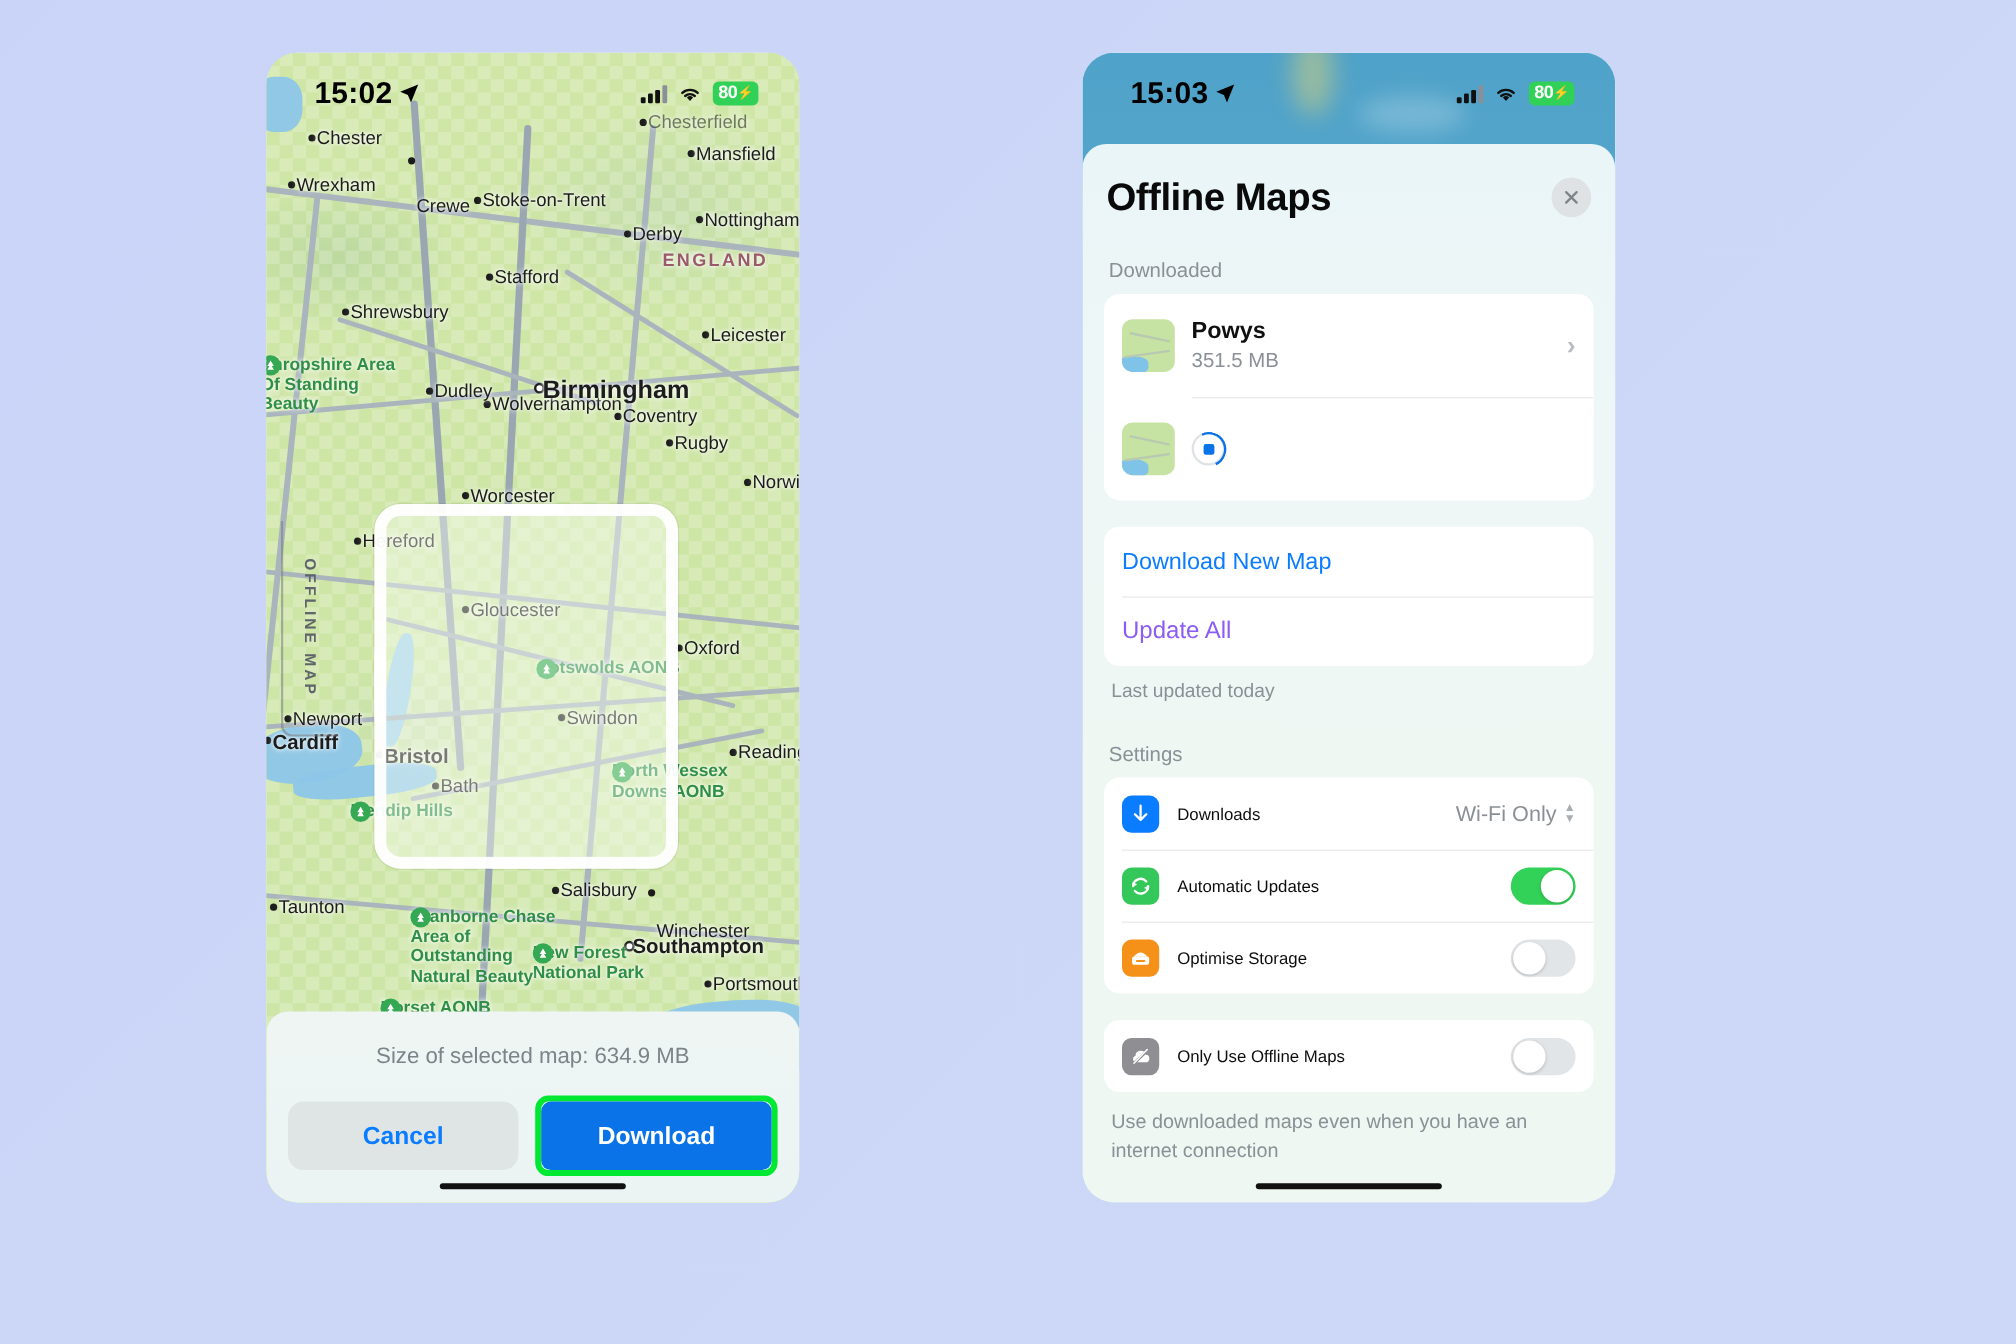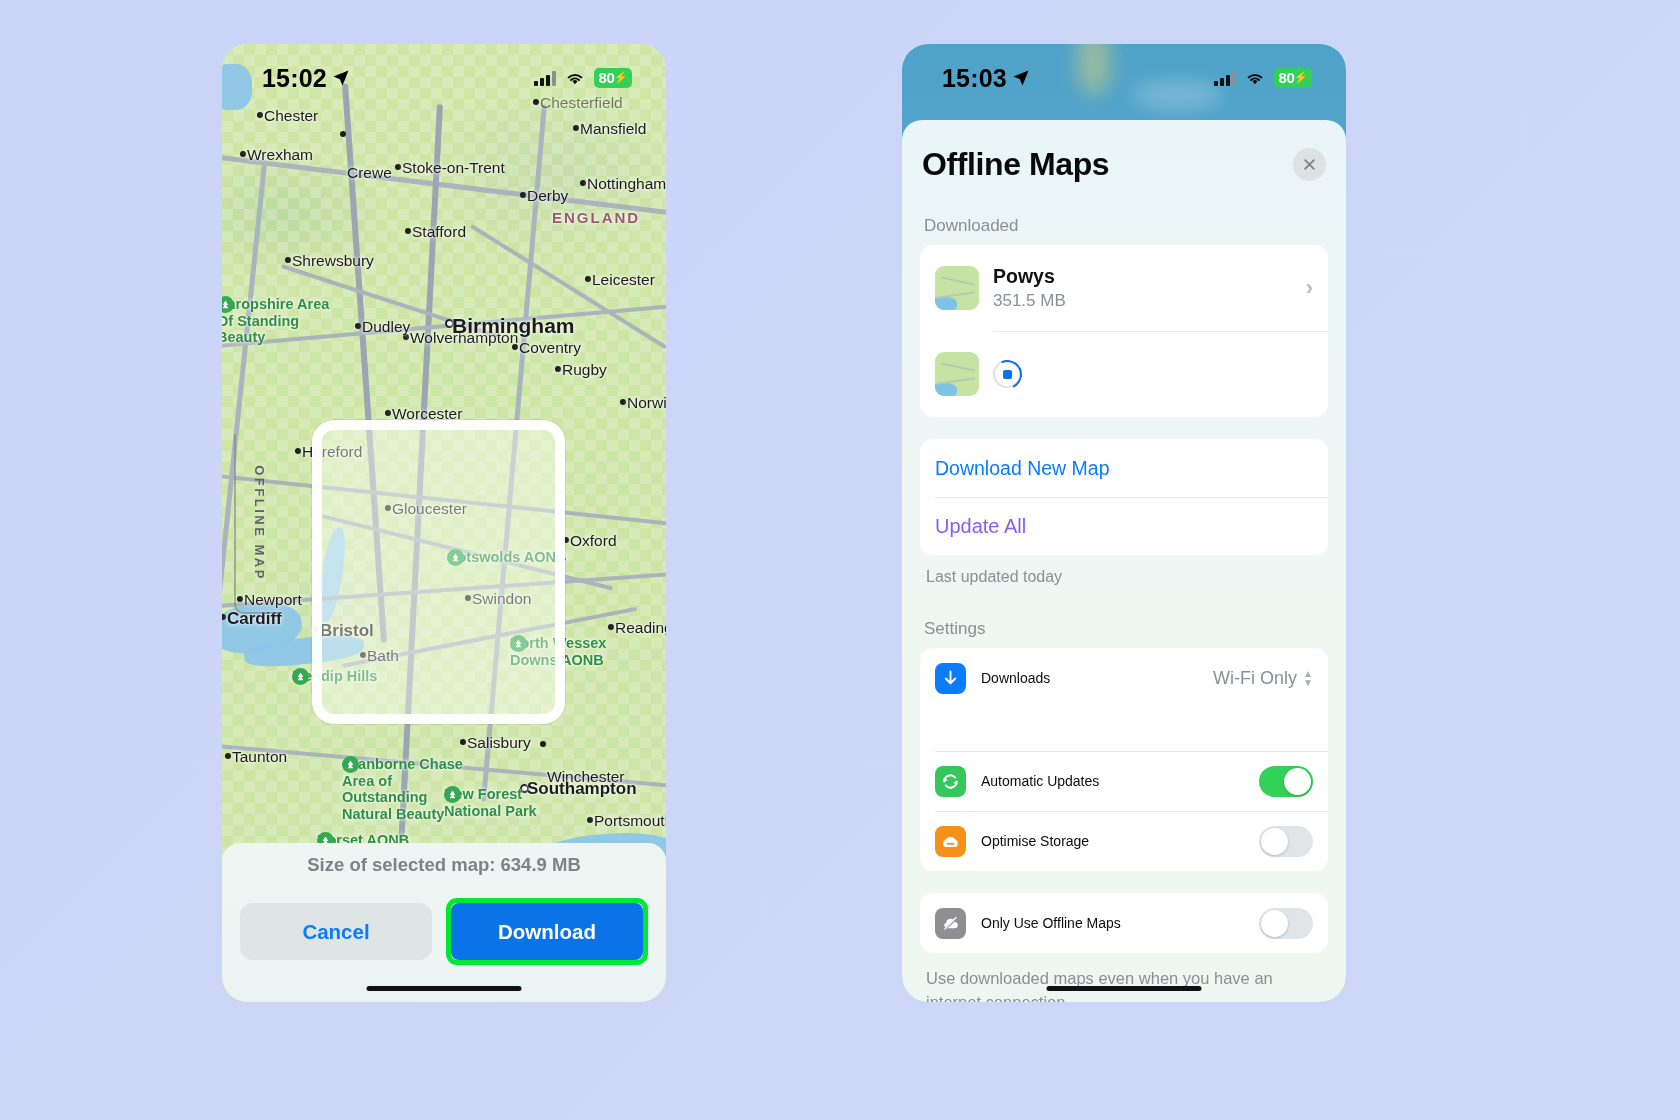--- a/index.html
+++ b/index.html
@@ -93,21 +93,21 @@
     font-size:13px; letter-spacing:2.5px; color:#5e646a; font-weight:600; white-space:nowrap;
   }
 
   
   #download-sheet {
     position:absolute; left:0; right:0; bottom:0; height:159px;
     background: linear-gradient(180deg,#eef5f3 0%, #edf5f4 60%, #eaf4f3 100%);
     border-radius:18px 18px 0 0;
     z-index:15;
   }
-  .sheet-size { text-align:center; padding-top:11px; font-size:18.5px; color:#7c8489;font-weight:bold; }
+  .sheet-size { text-align:center; padding-top:26px; font-size:18.5px; color:#7c8489; }
   .sheet-buttons { display:flex; gap:14px; padding:22px 18px 0 18px; align-items:center; }
   #cancel-button {
     flex:1; height:57px; border-radius:13px; background:#dfe5e4; border:none;
     color:#0a7cff; font-size:20.5px; font-weight:600; font-family:inherit; cursor:pointer;
   }
   .dl-wrap { flex:1; border:5px solid #00e832; border-radius:11px; padding:0; }
   #download-button {
     width:100%; height:57px; border-radius:8px; background:#0b73e8; border:none;
     color:#fff; font-size:20.5px; font-weight:700; font-family:inherit; cursor:pointer;
   }
@@ -484,21 +484,21 @@
             </div>
             <div class="s-label">Downloads</div>
             <div class="s-value">
               <span>Wi-Fi Only</span>
               <span class="stepper">
                 <span>▲</span>
                 <span>▼</span>
               </span>
             </div>
           </div>
-          <div class="row" style="min-height: 60px; margin-top: 43px;">
+          <div class="row" style="min-height: 60px;">
             <div class="s-icon" style="background: rgb(52, 199, 89);">
               <svg viewBox="0 0 24 24">
                 <path d="M20 12 A8 8 0 0 1 6 17" stroke="#fff" stroke-width="2.4" fill="none" stroke-linecap="round"></path>
                 <path d="M4 12 A8 8 0 0 1 18 7" stroke="#fff" stroke-width="2.4" fill="none" stroke-linecap="round"></path>
                 <path d="M3 8 L4.5 12.5 L8.5 10 Z" fill="#fff"></path>
                 <path d="M21 16 L19.5 11.5 L15.5 14 Z" fill="#fff"></path>
               </svg>
             </div>
             <div class="s-label">Automatic Updates</div>
             <div class="toggle on">

